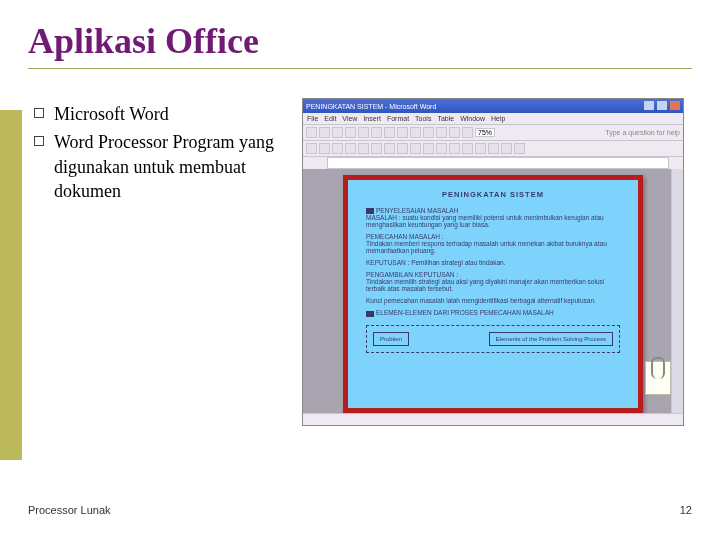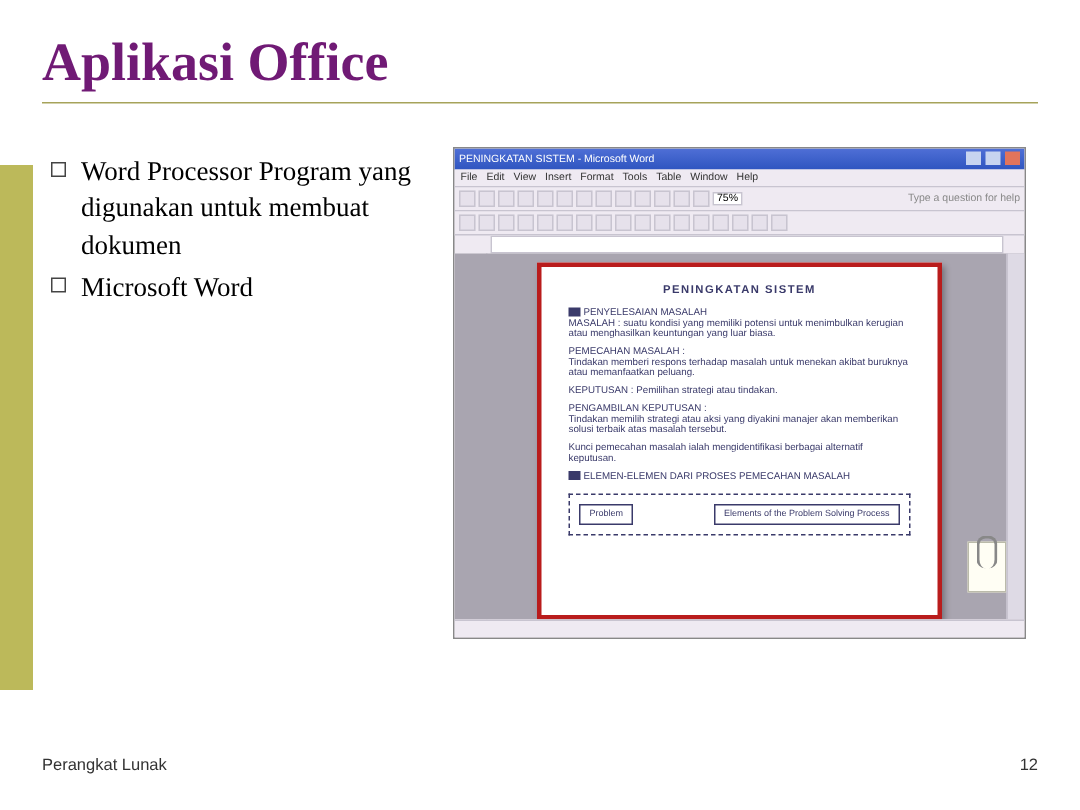--- a/index.html
+++ b/index.html
@@ -95,21 +95,21 @@
   .help { margin-left:auto; font-size:7px; color:#888; }
   .canvas {
     position:absolute; left:0; top:70px; right:0; bottom:12px;
     background:#a9a5b0;
     display:flex; justify-content:center;
     overflow:hidden;
   }
   .ruler { position:absolute; top:58px; left:24px; right:14px; height:12px; background:#fff; border:1px solid #c8c4d0; }
   .sidepane { position:absolute; left:0; top:70px; width:22px; bottom:12px; background:#efeaf2; border-right:1px solid #c8c4d0; font-size:6px; color:#555; text-align:center; padding-top:3px;}
   .page {
-    width: 270px; background:#ffffff; border:3px solid #b91c1c; margin-top:6px;
+    width: 300px; background:#7dd3fc; border:5px solid #b91c1c; margin-top:6px;
     box-shadow: 2px 2px 4px rgba(0,0,0,0.3);
     padding: 10px 18px; font-size:6.5px; color:#3a3a6a;
     position:relative;
   }
   .doc-title { text-align:center; font-weight:bold; letter-spacing:1px; margin-bottom:8px; font-size:7.5px; }
   .doc-sec { margin:5px 0; }
   .doc-sec b { display:inline-block; width:8px; height:6px; background:#3a3a6a; margin-right:2px; vertical-align:middle;}
   .doc-box {
     border:1px dashed #3a3a6a; margin-top:8px; padding:6px;
     display:flex; gap:8px; align-items:flex-start;
@@ -125,25 +125,25 @@
 <body>
 
 <div class="accent-bar"></div>
 
 <h1 class="title">Aplikasi Office</h1>
 <div class="title-underline"></div>
 
 <div class="bullets">
   <div class="bullet-row">
     <div class="bullet-box"></div>
-    <div>Word Processor Program yang digunakan untuk membuat dokumen</div>
+    <div>Microsoft Word</div>
   </div>
   <div class="bullet-row">
     <div class="bullet-box"></div>
-    <div>Microsoft Word</div>
+    <div>Word Processor Program yang digunakan untuk membuat dokumen</div>
   </div>
 </div>
 
 <div class="shot">
   <div class="tbar">
     <span>PENINGKATAN SISTEM - Microsoft Word</span>
     <span class="tbar-btns">
       <span></span>
       <span></span>
       <span class="close"></span>
@@ -214,14 +214,14 @@
     </div>
   </div>
   <div class="clippy">
     <div class="sheet"></div>
       <div class="clip"></div>
   </div>
   <div class="scroll"></div>
   <div class="status"></div>
 </div>
 
-<div class="footer">Perangkat Lunak</div>
+<div class="footer">Processor Lunak</div>
 <div class="page-num">12</div>
 
 </body></html>

